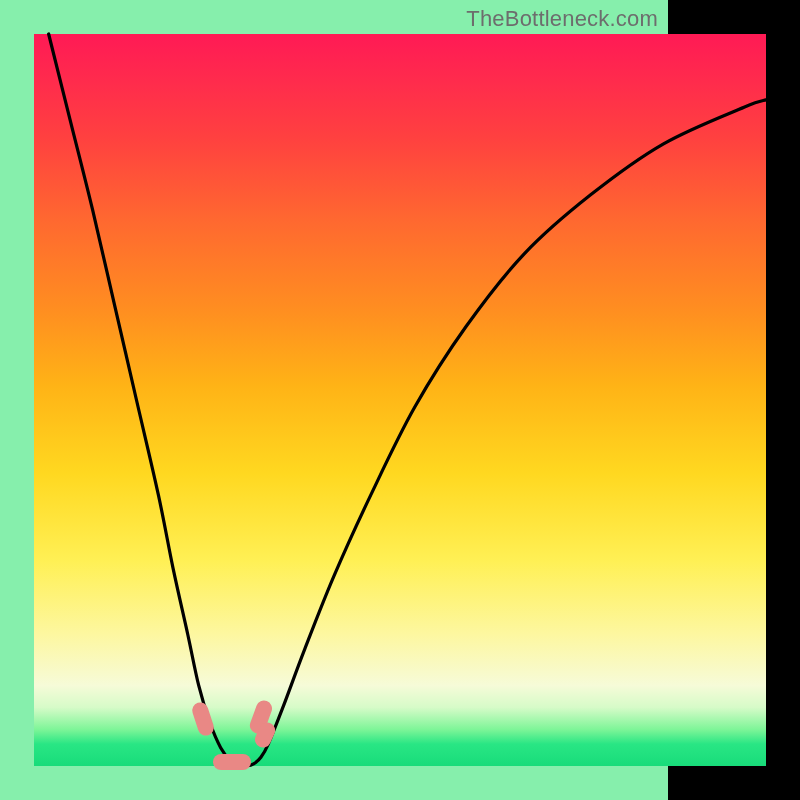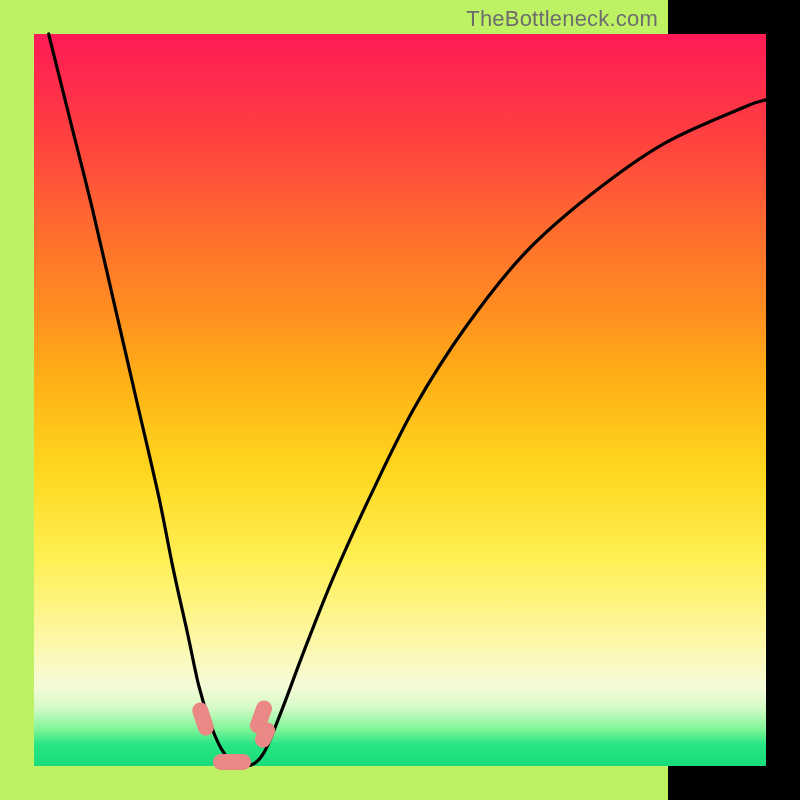--- a/index.html
+++ b/index.html
@@ -10,21 +10,21 @@
     background: #000;
     overflow: hidden;
     font-family: Arial, Helvetica, sans-serif;
   }
   .frame {
     position: absolute;
     left: 0;
     top: 0;
     width: 668px;
     height: 800px;
-    background: #bef264;
+    background: #86efac;
   }
   .plot {
     position: absolute;
     left: 34px;
     top: 34px;
     width: 732px;
     height: 732px;
     background: linear-gradient(to bottom,
       #ff1a55 0%,
       #ff2a4d 6%,

